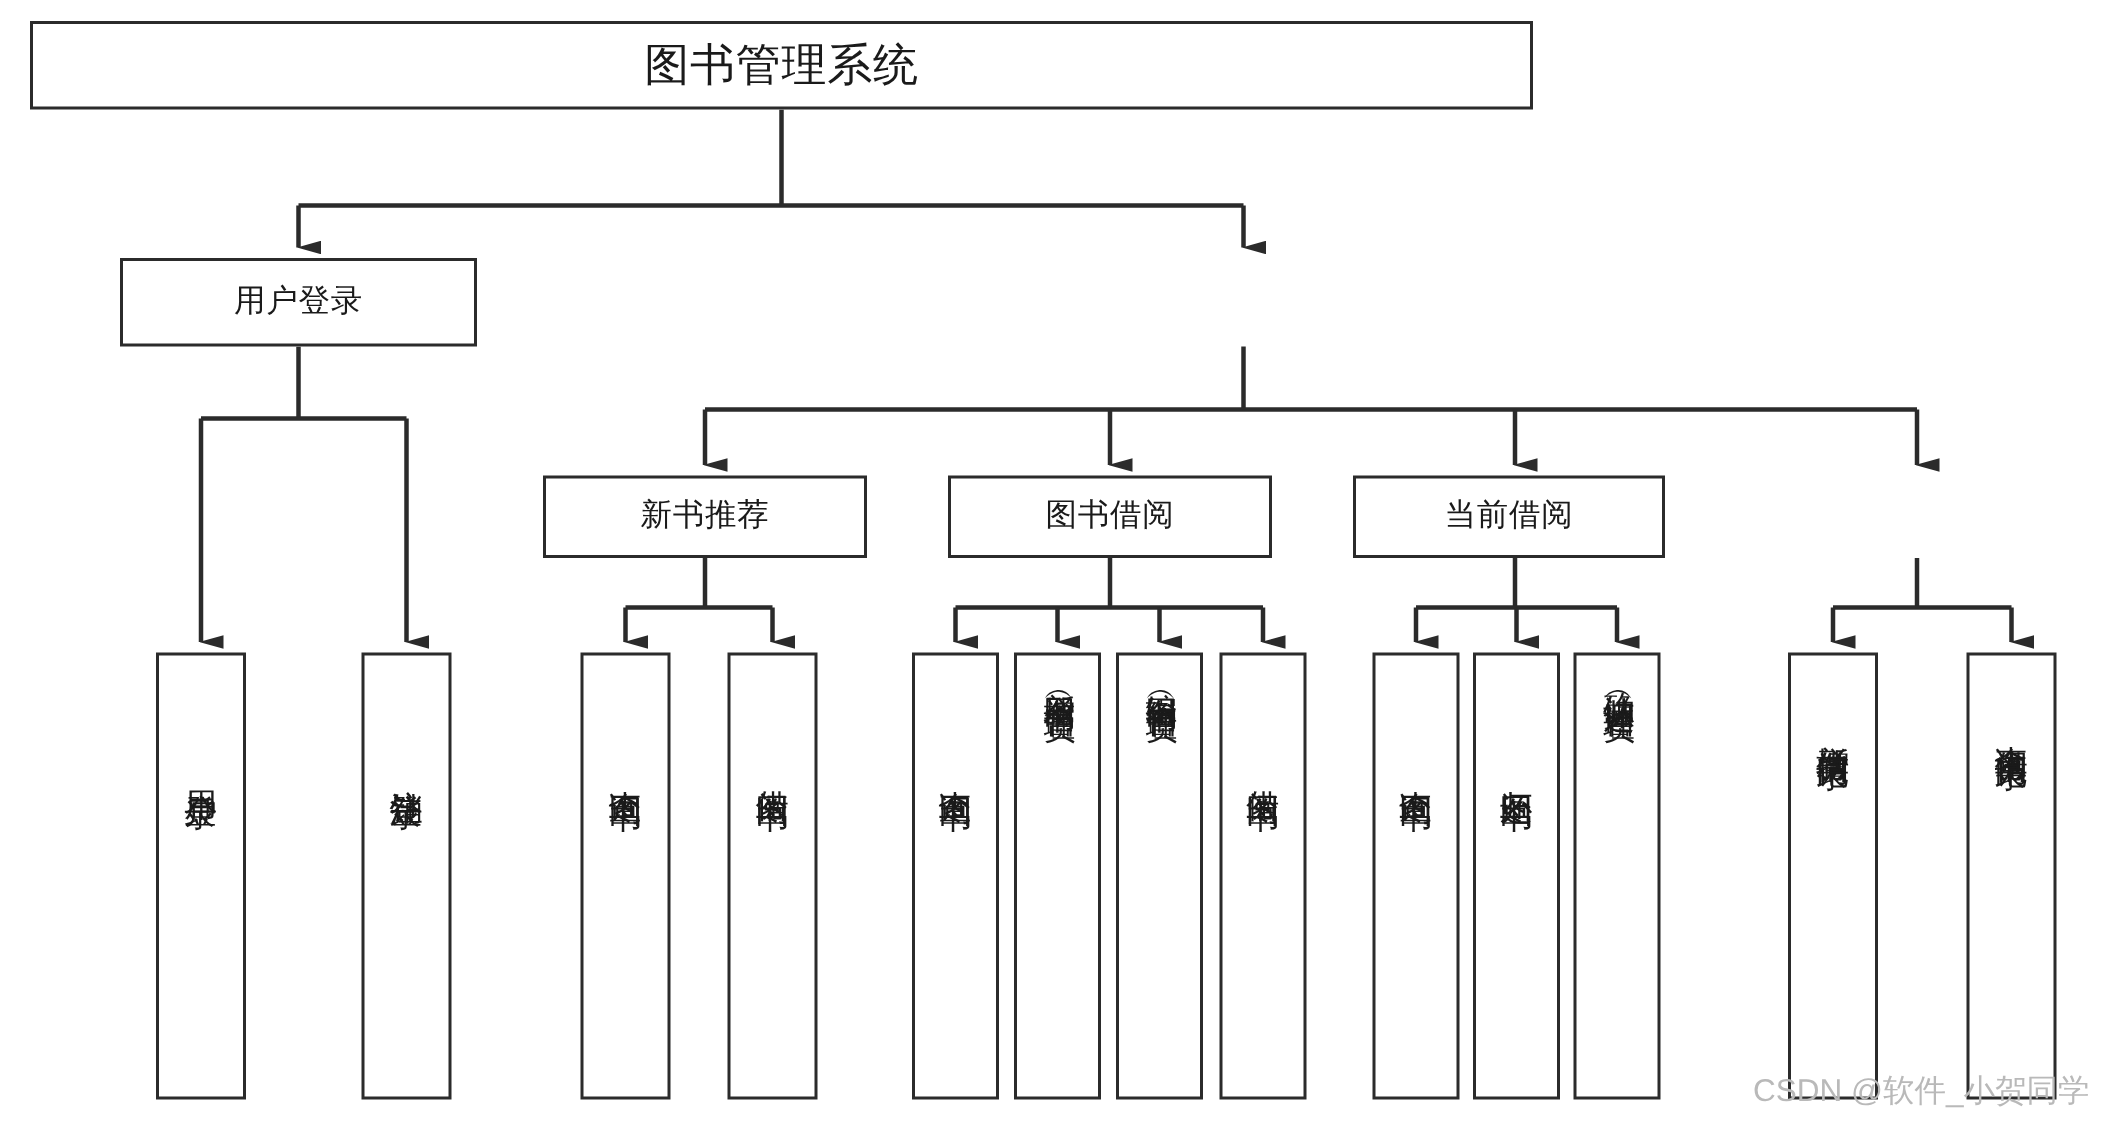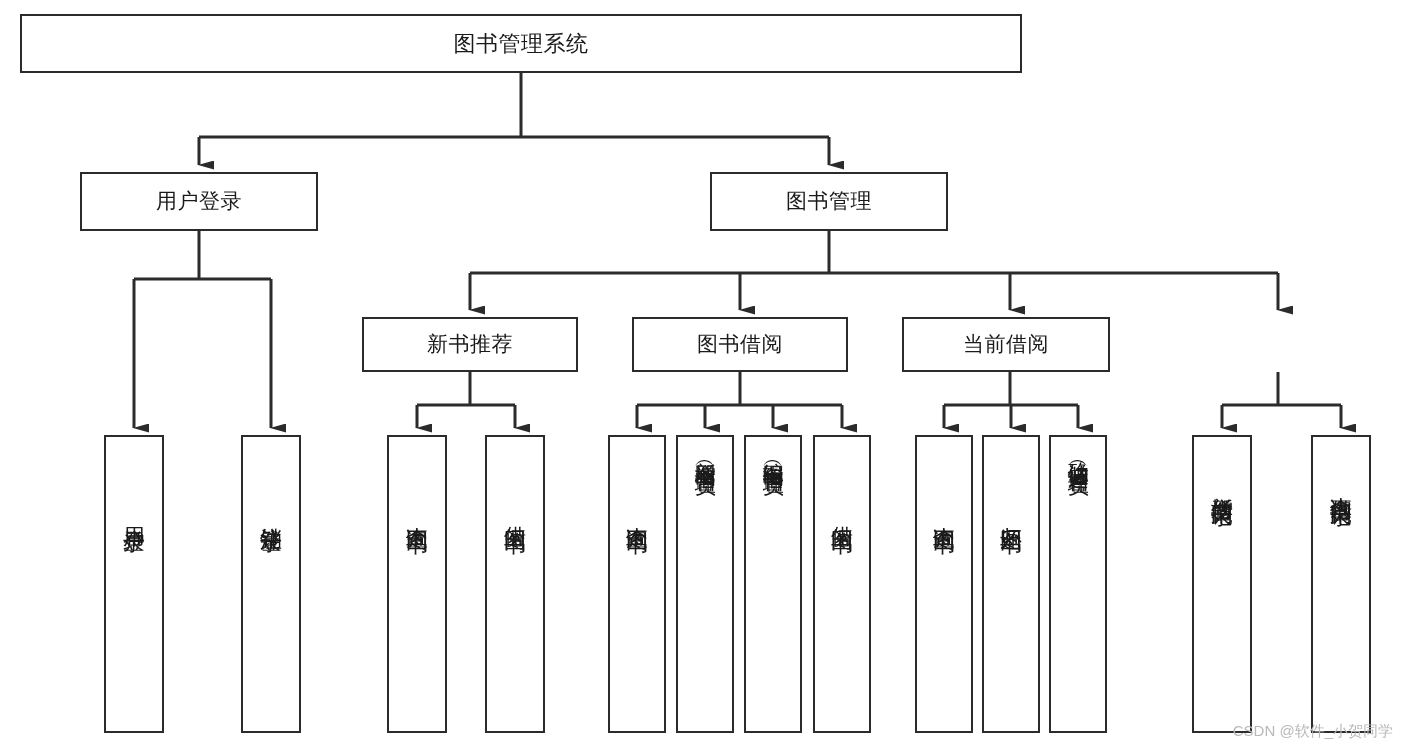--- a/index.html
+++ b/index.html
@@ -27,42 +27,42 @@
     display:block;
     text-align:center;
     line-height:1.18;
     letter-spacing:0.5px;
   }
   
   .h-node .lbl{
     writing-mode:horizontal-tb;
     font-size:21px;
   }
-  .n-root .lbl{font-size:22px;}
+  .n-root .lbl{font-size:30px;}
   
   .v-node{
     align-items:flex-start;
     justify-content:center;
     padding-top:14px;
   }
   .v-node .lbl{
     writing-mode:vertical-rl;
     text-orientation:upright;
     font-size:22px;
     line-height:1.08;
     letter-spacing:2px;
     white-space:nowrap;
   }
   .v-node.tall .lbl{font-size:21px;}
 
   #watermark{
     position:absolute;
     right:12px;
     bottom:6px;
-    font-size:15px;
+    font-size:21px;
     color:#b9b9b9;
     white-space:nowrap;
     pointer-events:none;
     font-family:"Liberation Sans","DejaVu Sans",sans-serif;
   }
 </style>
 </head>
 <body>
 
 <div id="stage">
@@ -120,23 +120,20 @@
   </svg>
 
   <div class="node h-node n-root" style="left:20px;top:14px;width:1002px;height:59px;">
     <span class="lbl">图书管理系统</span>
   </div>
 
   <div class="node h-node" style="left:80px;top:172px;width:238px;height:59px;">
     <span class="lbl">用户登录</span>
   </div>
 
-  <div class="node h-node" style="left:710px;top:172px;width:238px;height:59px;">
-    <span class="lbl">图书管理</span>
-  </div>
 
   <div class="node h-node" style="left:362px;top:317px;width:216px;height:55px;">
     <span class="lbl">新书推荐</span>
   </div>
 
   <div class="node h-node" style="left:632px;top:317px;width:216px;height:55px;">
     <span class="lbl">图书借阅</span>
   </div>
 
   <div class="node h-node" style="left:902px;top:317px;width:208px;height:55px;">

